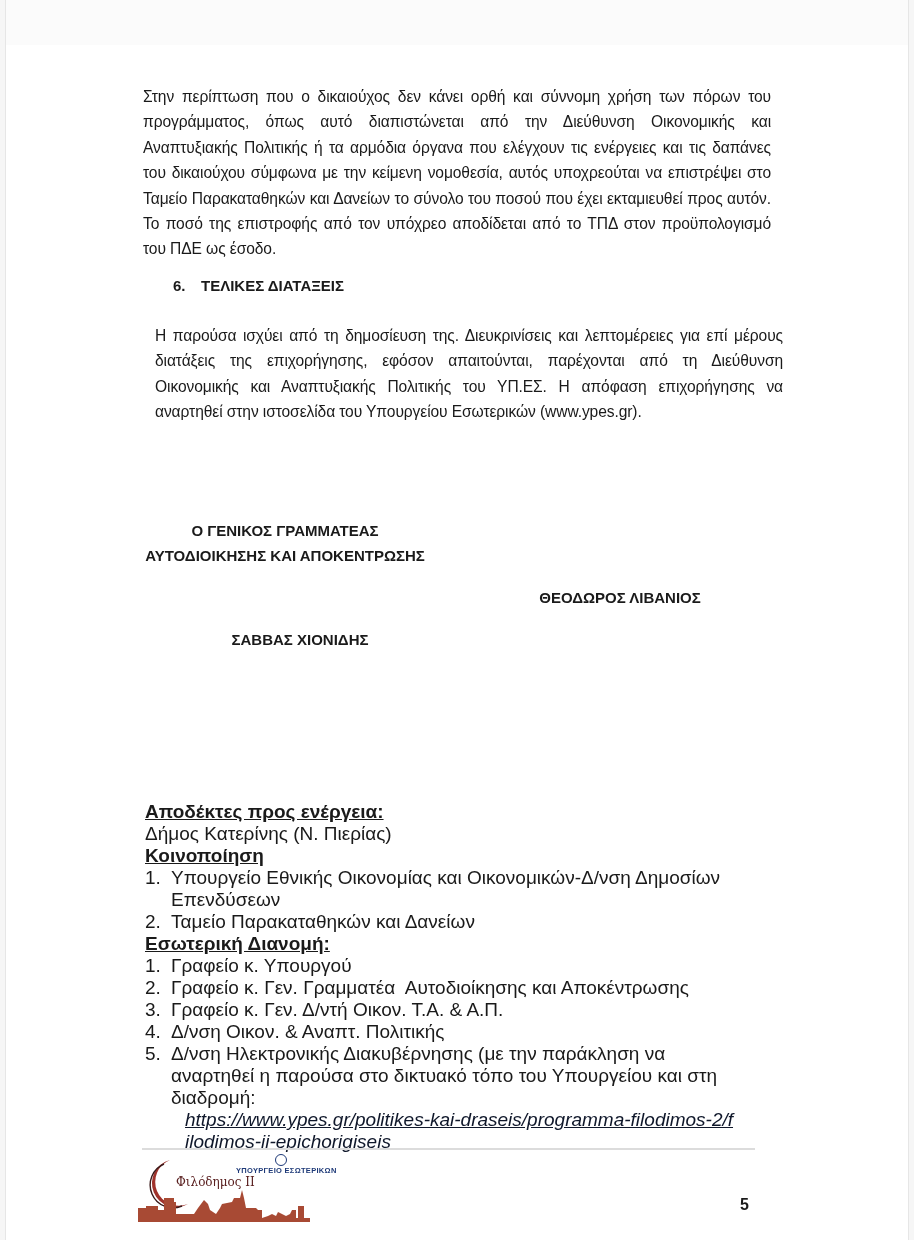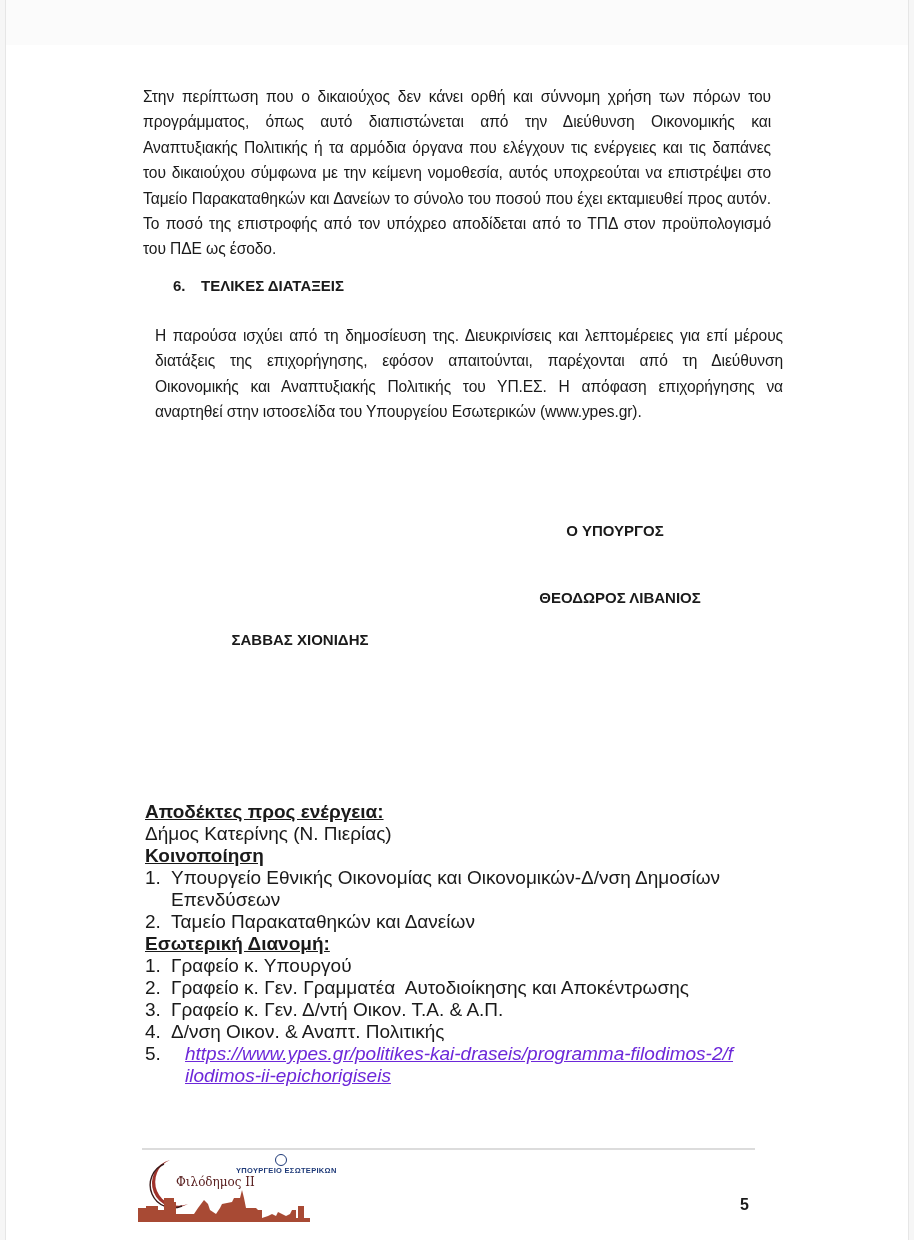--- a/index.html
+++ b/index.html
@@ -36,21 +36,21 @@
   .sig-right-title { left: 520px; top: 518px; width: 190px; }
   .sig-left-name { left: 160px; top: 615px; width: 280px; margin-top: 12px; }
   .sig-right-name { left: 500px; top: 585px; width: 240px; }
 
   .recipients { position: absolute; left: 145px; top: 801px; width: 630px; font-size: 19px; line-height: 22px; }
   .rec-heading { font-weight: bold; text-decoration: underline; }
   .rec-list { margin: 0; padding: 0; list-style: none; }
   .rec-list li { display: flex; }
   .rec-list .n { width: 26px; flex: none; }
   .rec-list .t { flex: 1; }
-  .rec-link { color: #6d28d9; text-decoration: underline; font-style: italic; padding-left: 14px; display: block; }
+  .rec-link { color: #0f172a; text-decoration: underline; font-style: italic; padding-left: 14px; display: block; }
 
   .footer-rule { position: absolute; left: 142px; top: 1148px; width: 613px; height: 2px; background: #dcdcdc; }
   .logo { position: absolute; left: 136px; top: 1152px; width: 200px; height: 80px; }
   .ministry-text { position: absolute; left: 236px; top: 1166px; font-size: 7.5px; font-weight: bold; color: #1e3a78; letter-spacing: 0.3px; }
   .ministry-emblem { position: absolute; left: 275px; top: 1154px; width: 10px; height: 10px; border: 1px solid #1e3a78; border-radius: 50%; }
   .page-number { position: absolute; left: 740px; top: 1196px; font-weight: bold; font-size: 16px; }
 </style>
 </head>
 <body>
 
@@ -61,21 +61,24 @@
 <div class="page">
 
   <p class="para para-1" style="margin:0">Στην περίπτωση που ο δικαιούχος δεν κάνει ορθή και σύννομη χρήση των πόρων του προγράμματος, όπως αυτό διαπιστώνεται από την Διεύθυνση Οικονομικής και Αναπτυξιακής Πολιτικής ή τα αρμόδια όργανα που ελέγχουν τις ενέργειες και τις δαπάνες του δικαιούχου σύμφωνα με την κείμενη νομοθεσία, αυτός υποχρεούται να επιστρέψει στο Ταμείο Παρακαταθηκών και Δανείων το σύνολο του ποσού που έχει εκταμιευθεί προς αυτόν. Το ποσό της επιστροφής από τον υπόχρεο αποδίδεται από το ΤΠΔ στον προϋπολογισμό του ΠΔΕ ως έσοδο.</p>
 
   <div class="section-heading">
     <span class="num">6.</span><span>ΤΕΛΙΚΕΣ ΔΙΑΤΑΞΕΙΣ</span>
   </div>
 
   <p class="para para-2" style="margin:12px">Η παρούσα ισχύει από τη δημοσίευση της. Διευκρινίσεις και λεπτομέρειες για επί μέρους διατάξεις της επιχορήγησης, εφόσον απαιτούνται, παρέχονται από τη Διεύθυνση Οικονομικής και Αναπτυξιακής Πολιτικής του ΥΠ.ΕΣ. Η απόφαση επιχορήγησης να αναρτηθεί στην ιστοσελίδα του Υπουργείου Εσωτερικών (www.ypes.gr).</p>
 
-  <div class="sig sig-right-title">Ο ΥΠΟΥΡΓΟΣ</div>
+  <div class="sig sig-left-title">
+    <div>Ο ΓΕΝΙΚΟΣ ΓΡΑΜΜΑΤΕΑΣ</div>
+    <div>ΑΥΤΟΔΙΟΙΚΗΣΗΣ ΚΑΙ ΑΠΟΚΕΝΤΡΩΣΗΣ</div>
+  </div>
   <div class="sig sig-left-name">ΣΑΒΒΑΣ ΧΙΟΝΙΔΗΣ</div>
   <div class="sig sig-right-name">ΘΕΟΔΩΡΟΣ ΛΙΒΑΝΙΟΣ</div>
 
   <div class="recipients">
     <div class="rec-heading">Αποδέκτες προς ενέργεια:</div>
     <div>Δήμος Κατερίνης (Ν. Πιερίας)</div>
     <div class="rec-heading">Κοινοποίηση</div>
     <ul class="rec-list">
       <li>
           <span class="n">1.</span>
@@ -100,20 +103,21 @@
           <span class="n">3.</span>
           <span class="t">Γραφείο κ. Γεν. Δ/ντή Οικον. Τ.Α. &amp; Α.Π.</span>
         </li>
       <li>
           <span class="n">4.</span>
           <span class="t">Δ/νση Οικον. &amp; Αναπτ. Πολιτικής</span>
         </li>
       <li>
           <span class="n">5.</span>
         <span class="t" style="padding-right:40px">
+          <span>Δ/νση Ηλεκτρονικής Διακυβέρνησης (με την παράκληση να αναρτηθεί η παρούσα στο δικτυακό τόπο του Υπουργείου και στη διαδρομή:</span>
           <a class="rec-link" style="word-break:break-all">https://www.ypes.gr/politikes-kai-draseis/programma-filodimos-2/filodimos-ii-epichorigiseis</a>
         </span>
       </li>
     </ul>
   </div>
 
   <div class="footer-rule"></div>
 
   <svg class="logo" viewBox="0 0 200 80" width="200" height="80">
 

